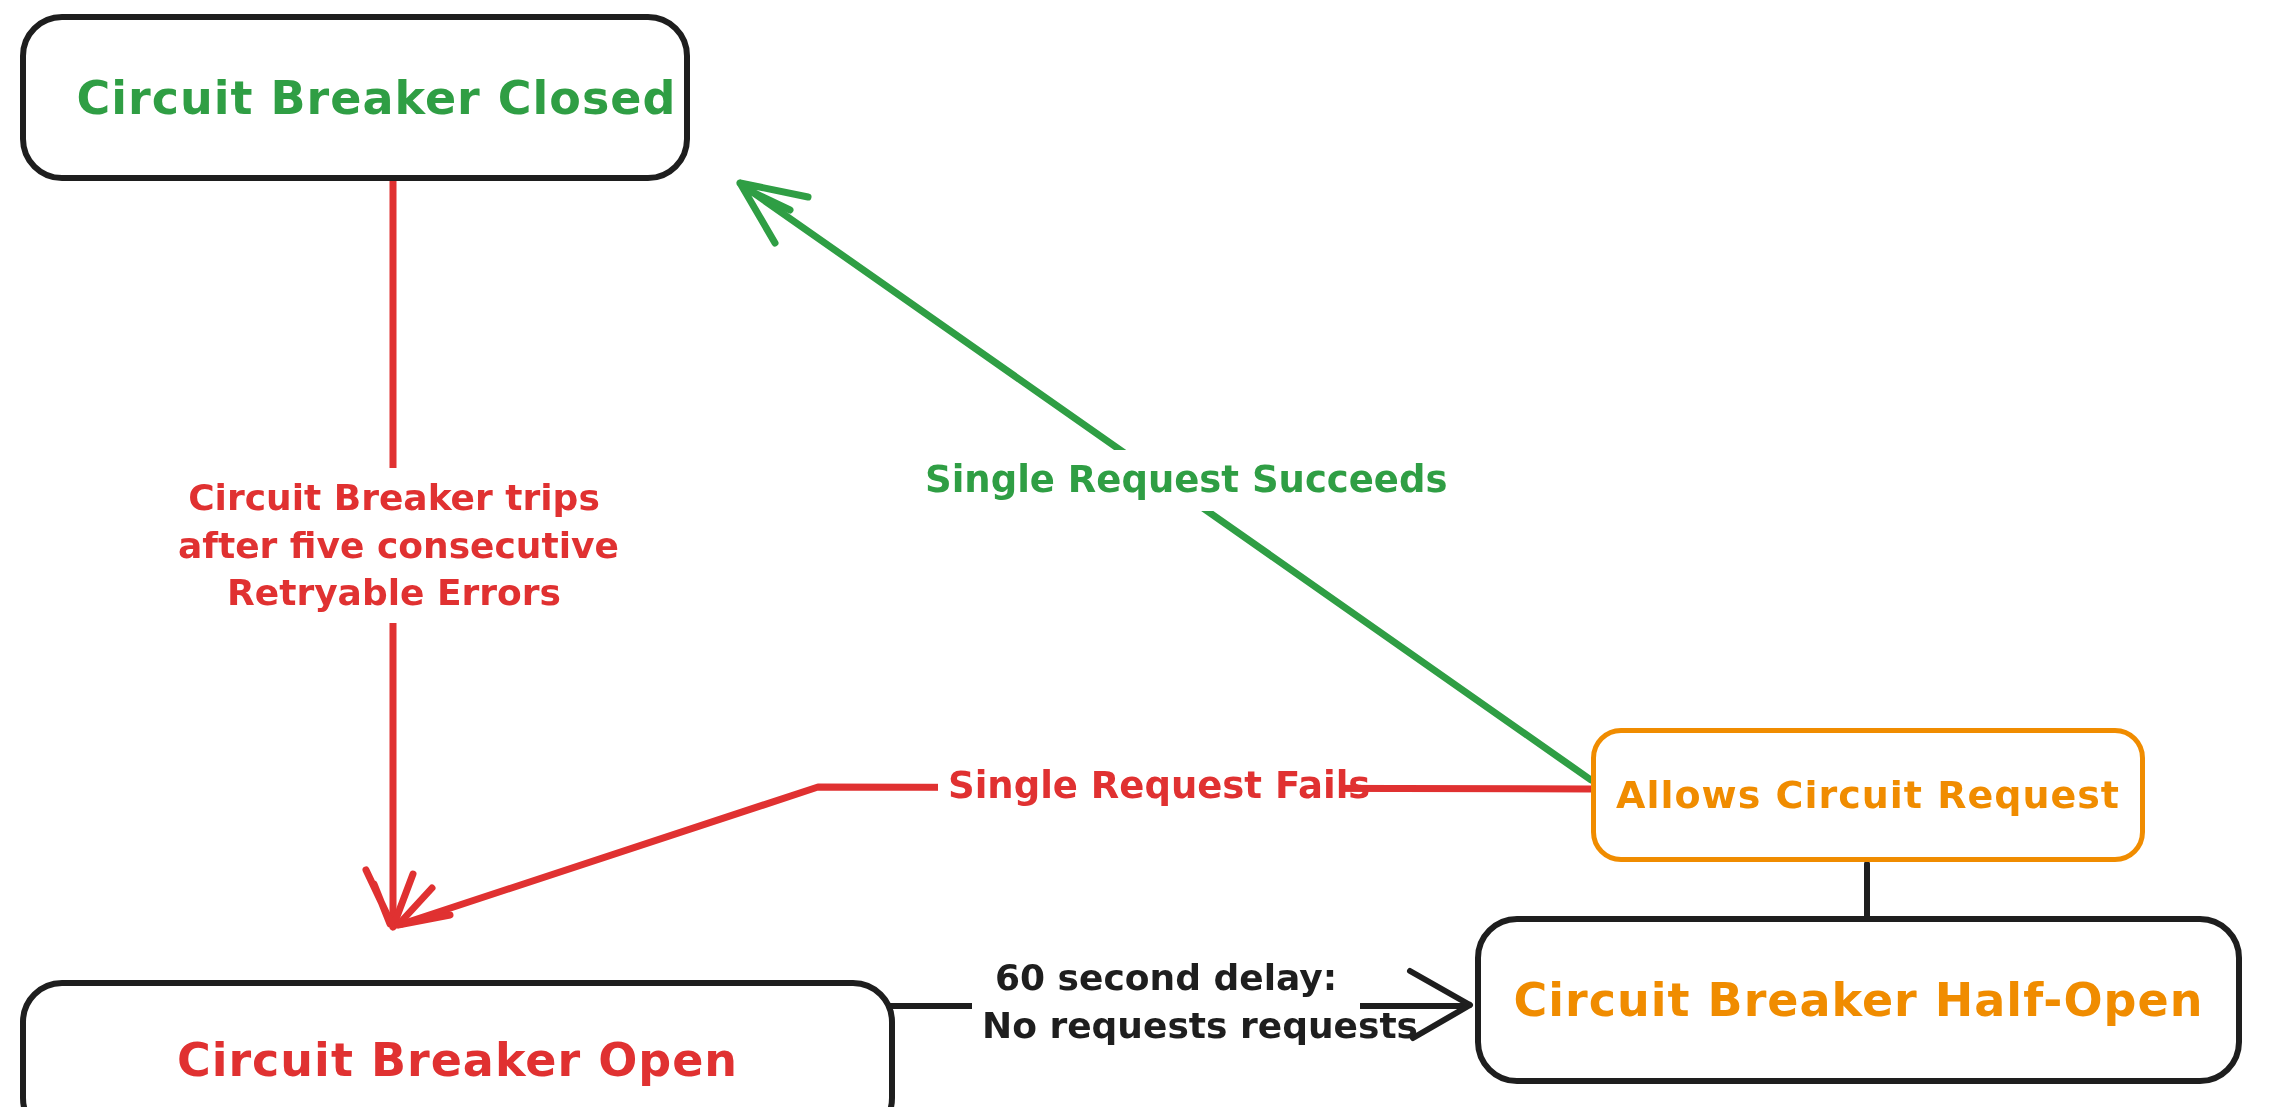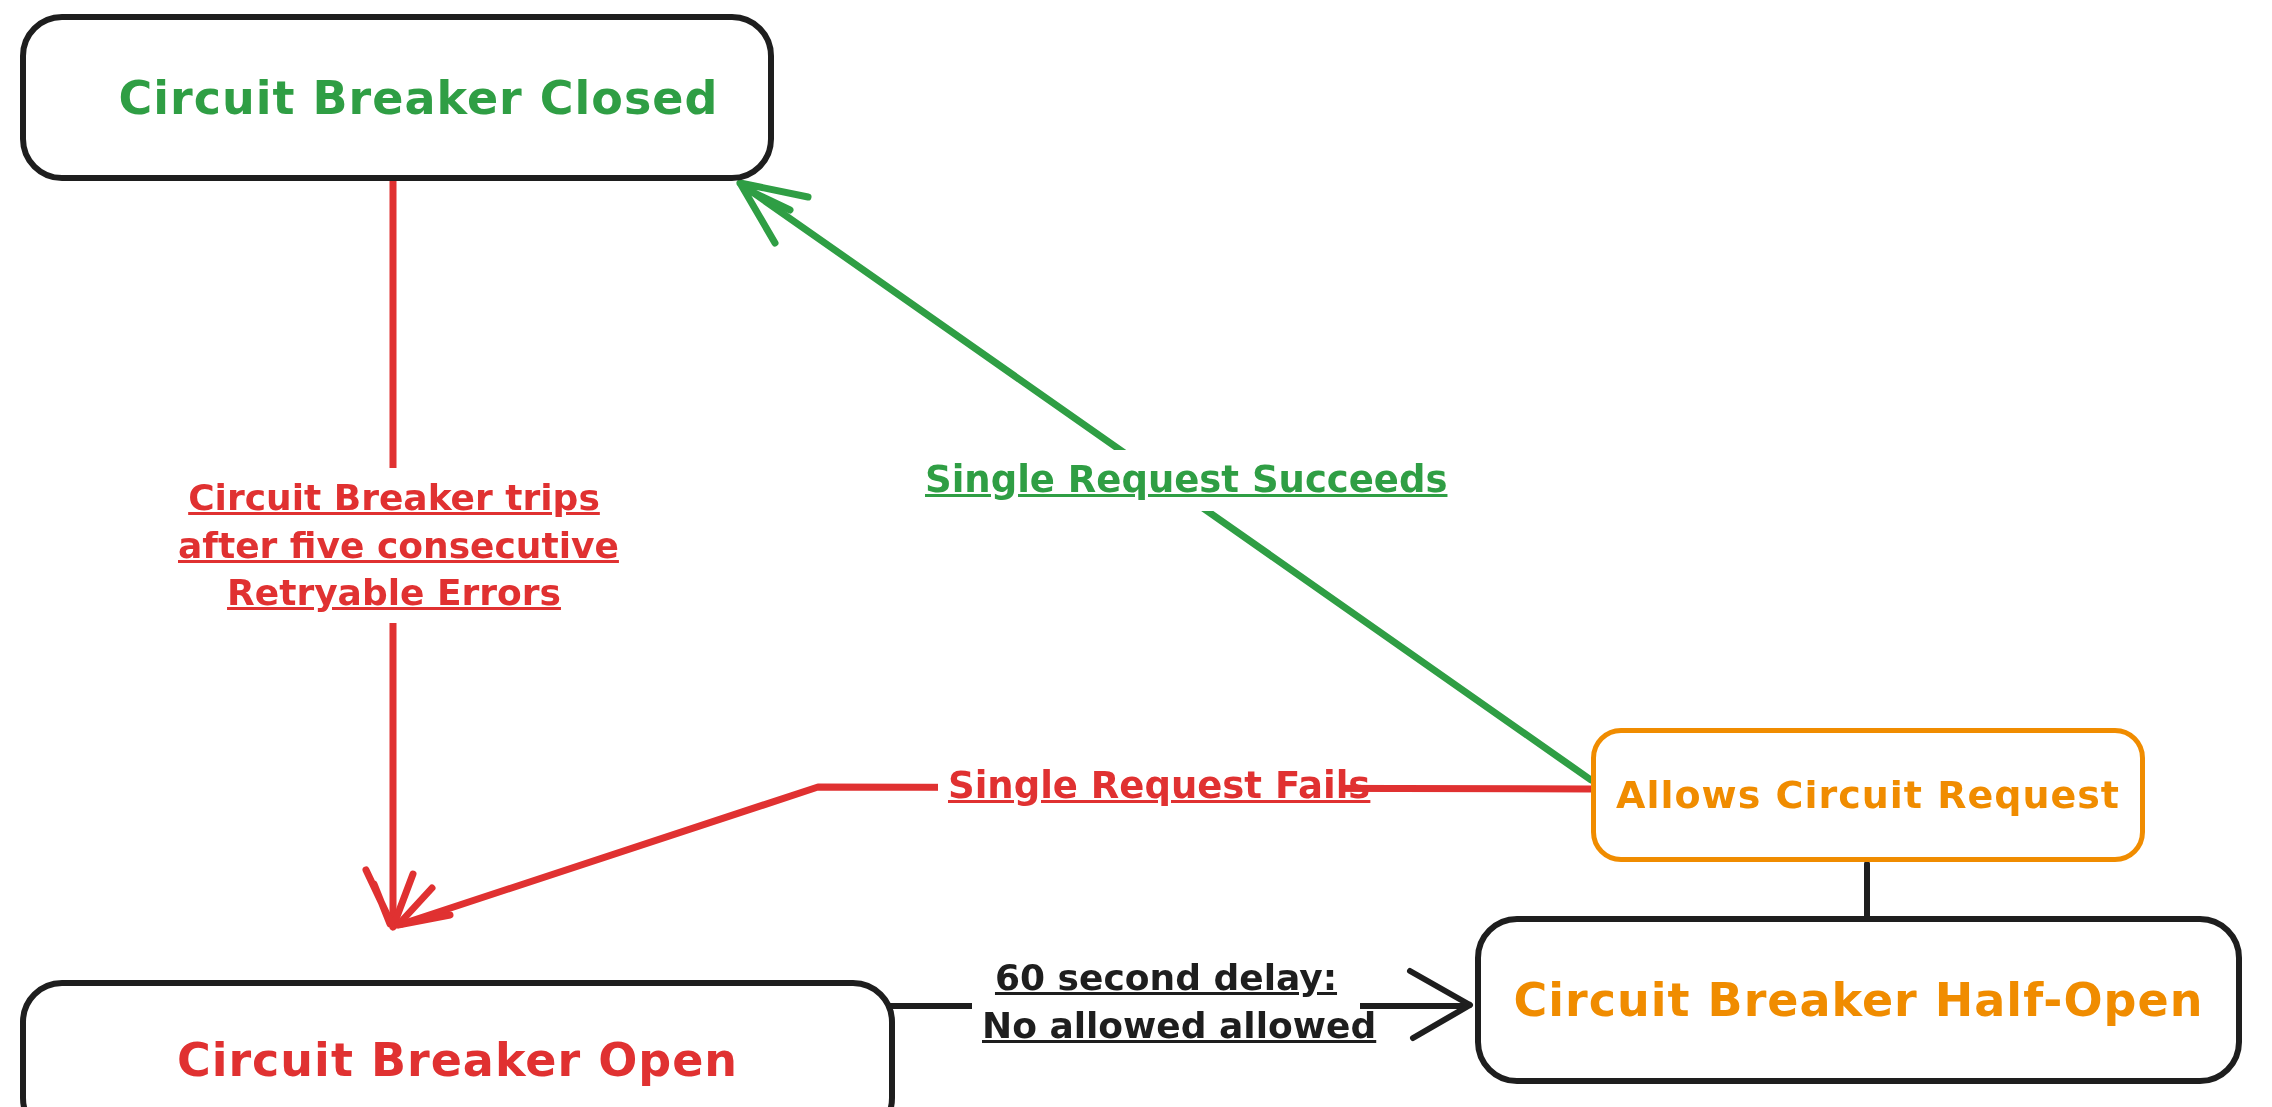--- a/index.html
+++ b/index.html
@@ -25,21 +25,21 @@
     border-radius:42px;
     display:flex;align-items:center;justify-content:center;
     text-align:center;
   }
   .node .node-label{
     font-weight:bold;
     font-size:46px;
     letter-spacing:1px;
     white-space:nowrap;
   }
-  .node-closed{left:20px;top:14px;width:754px;height:167px;padding-left:43px;}
+  .node-closed{left:20px;top:14px;width:670px;height:167px;padding-left:43px;}
   .node-closed .node-label{color:var(--green);}
   .node-open{left:20px;top:940px;width:875px;height:160px;margin-top:40px;}
   .node-open .node-label{color:var(--red);}
   .node-half-open{left:1475px;top:916px;width:767px;height:168px;}
   .node-half-open .node-label{color:var(--orange);}
   .node-allows{
     left:1591px;top:728px;width:554px;height:134px;
     border:5px solid var(--orange);border-radius:30px;
   }
   .node-allows .node-label{color:var(--orange);font-size:38px;}
@@ -54,21 +54,21 @@
     padding:6px 10px;
     white-space:nowrap;
   }
   .edge-label.red{color:var(--red);}
   .edge-label.green{color:var(--green);}
   .edge-label.black{color:var(--ink);}
   .label-trips{left:168px;top:468px;width:452px;}
   .label-succeeds{left:915px;top:450px;width:500px;font-size:37px;}
   .label-fails{left:938px;top:756px;width:404px;font-size:37px;}
   .label-delay{left:972px;top:948px;width:388px;}
-  .edge-label span{display:block;text-decoration:underline;}
+  .edge-label span{display:block;}
 </style>
 </head>
 <body>
 
 <div class="canvas">
 
   <svg class="edges" viewBox="0 0 2272 1107" fill="none" stroke-linecap="round" stroke-linejoin="round">
 
     <g style="stroke:var(--red)" stroke-width="7">
       <path d="M393,178 L393,920"></path>
@@ -120,16 +120,16 @@
   <div class="edge-label red label-fails">
     <span>Single Request Fails</span>
   </div>
 
   <div class="edge-label green label-succeeds">
     <span>Single Request Succeeds</span>
   </div>
 
   <div class="edge-label black label-delay">
     <span>60 second delay:</span>
-    <span>No allowed allowed</span>
+    <span>No requests requests</span>
   </div>
 
 </div>
 
 </body></html>

